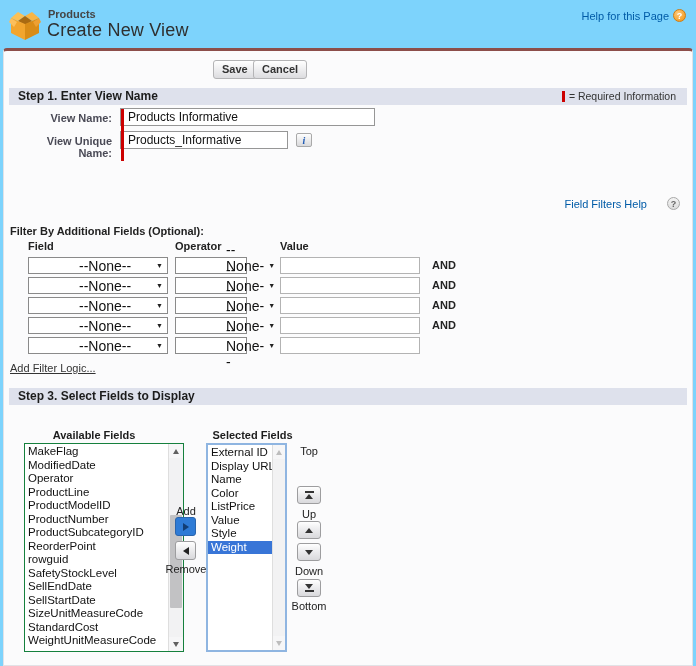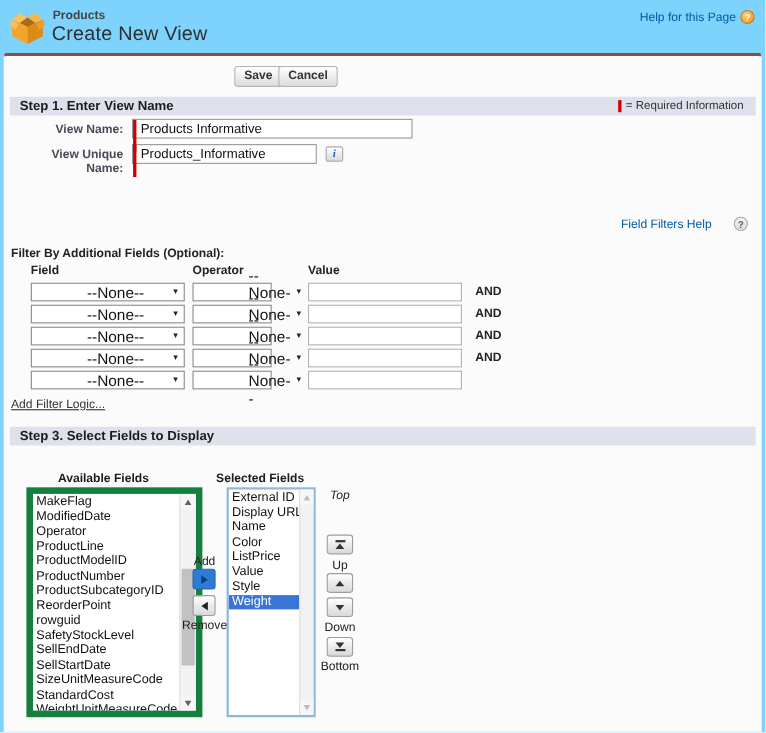--- a/index.html
+++ b/index.html
@@ -45,23 +45,23 @@
   .sel-arrow { font-size:7px; color:#222; margin-left:4px; }
   .field-select { left:28px; width:140px; }
   .operator-select { left:175px; width:72px; }
   .value-input { position:absolute; left:280px; width:140px; height:17px; border:1px solid #b3b3b3; background:#fff; font-family:"Liberation Sans",sans-serif; font-size:11.5px; padding:0 3px; }
   .and-label { position:absolute; left:432px; line-height:17px; font-weight:bold; color:#222; }
   #add-filter-logic { position:absolute; left:10px; top:362px; color:#333; text-decoration:underline; cursor:pointer; }
 
   
   .list-title { position:absolute; top:429px; font-weight:bold; text-align:center; color:#1c1c1c; }
   #avail-title { left:24px; width:140px; }
-  #sel-title { left:196px; width:81px; }
+  #sel-title { left:212px; width:81px; }
   .listbox { position:absolute; top:443px; background:#fff; overflow:hidden; }
-  #avail-list { left:24px; width:160px; height:209px; border:6px solid #15803d; }
+  #avail-list { left:24px; width:160px; height:209px; border:1px solid #15803d; }
   #sel-list { left:206px; width:81px; height:209px; border:2px solid #8fb5e1; }
   .items { position:absolute; left:0; top:1px; right:15px; bottom:0; overflow:hidden; }
   #sel-list .items { right:13px; }
   .list-item { height:13.5px; line-height:13.5px; font-size:11.5px; padding-left:3px; white-space:nowrap; color:#111; cursor:default; }
   .list-item.selected { background:#3875d7; color:#fff; }
 
   .sb { position:absolute; top:0; right:0; bottom:0; width:15px; background:#f2f2f3; border-left:1px solid #dedede; display:flex; flex-direction:column; }
   #sel-list .sb { width:13px; }
   .sb-btn { height:14px; display:flex; align-items:center; justify-content:center; background:#f6f6f7; cursor:pointer; }
   .sb-track { flex:1; position:relative; }
@@ -259,21 +259,21 @@
 
   <div class="ar-label" style="top:505px;">Add</div>
   <button class="mini-btn" id="add-btn">
       <i class="tri-right"></i>
     </button>
   <button class="mini-btn" id="remove-btn">
       <i class="tri-left"></i>
     </button>
   <div class="ar-label" style="top:563px;">Remove</div>
 
-  <div class="mv-label" style="top:445px;font-style:italic;">Top</div>
+  <div class="mv-label" style="top:445px;">Top</div>
   <button class="mini-btn mv-btn" style="top:486px;">
       <span class="hbar"></span>
       <i class="tri-up-d"></i>
     </button>
   <div class="mv-label" style="top:508px;">Up</div>
   <button class="mini-btn mv-btn" style="top:521px;">
       <i class="tri-up-d"></i>
     </button>
   <button class="mini-btn mv-btn" style="top:543px;">
       <i class="tri-down-d"></i>

